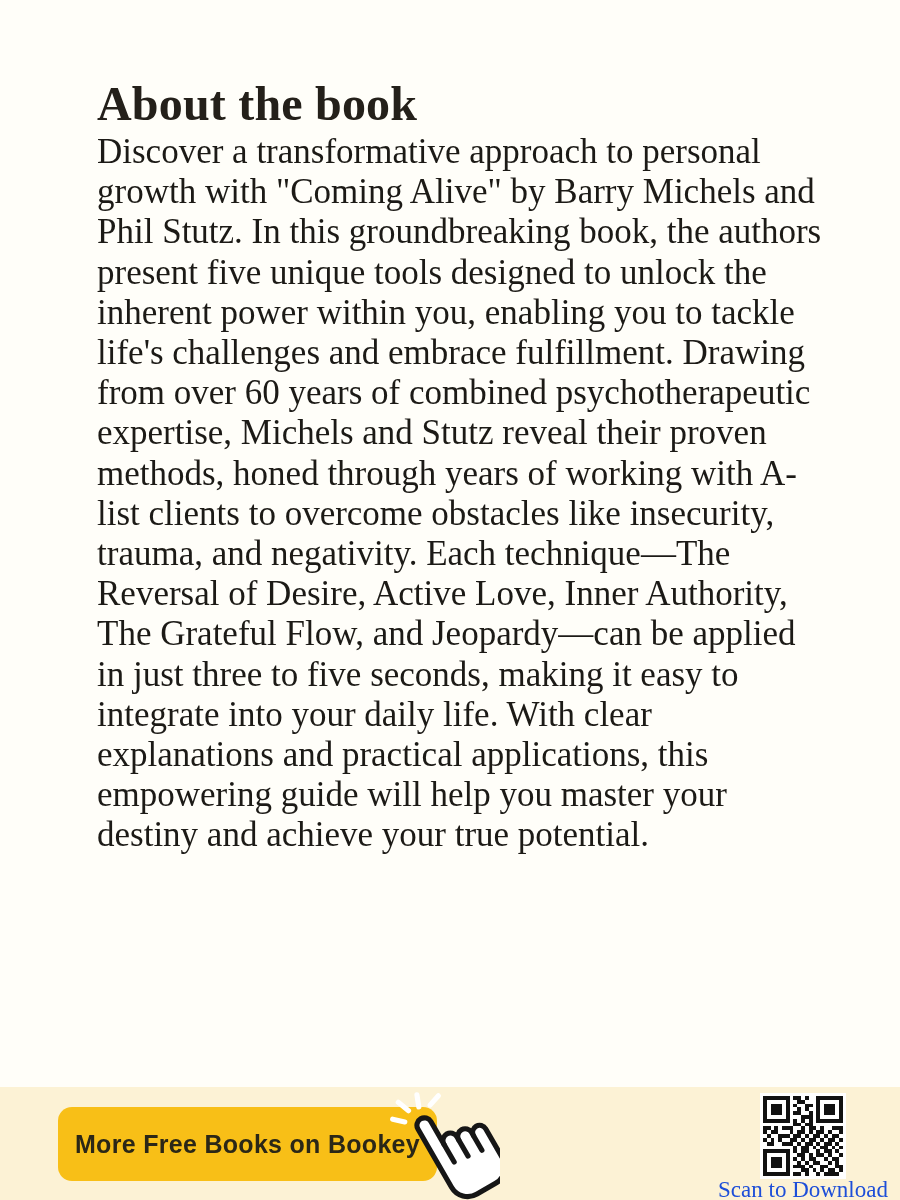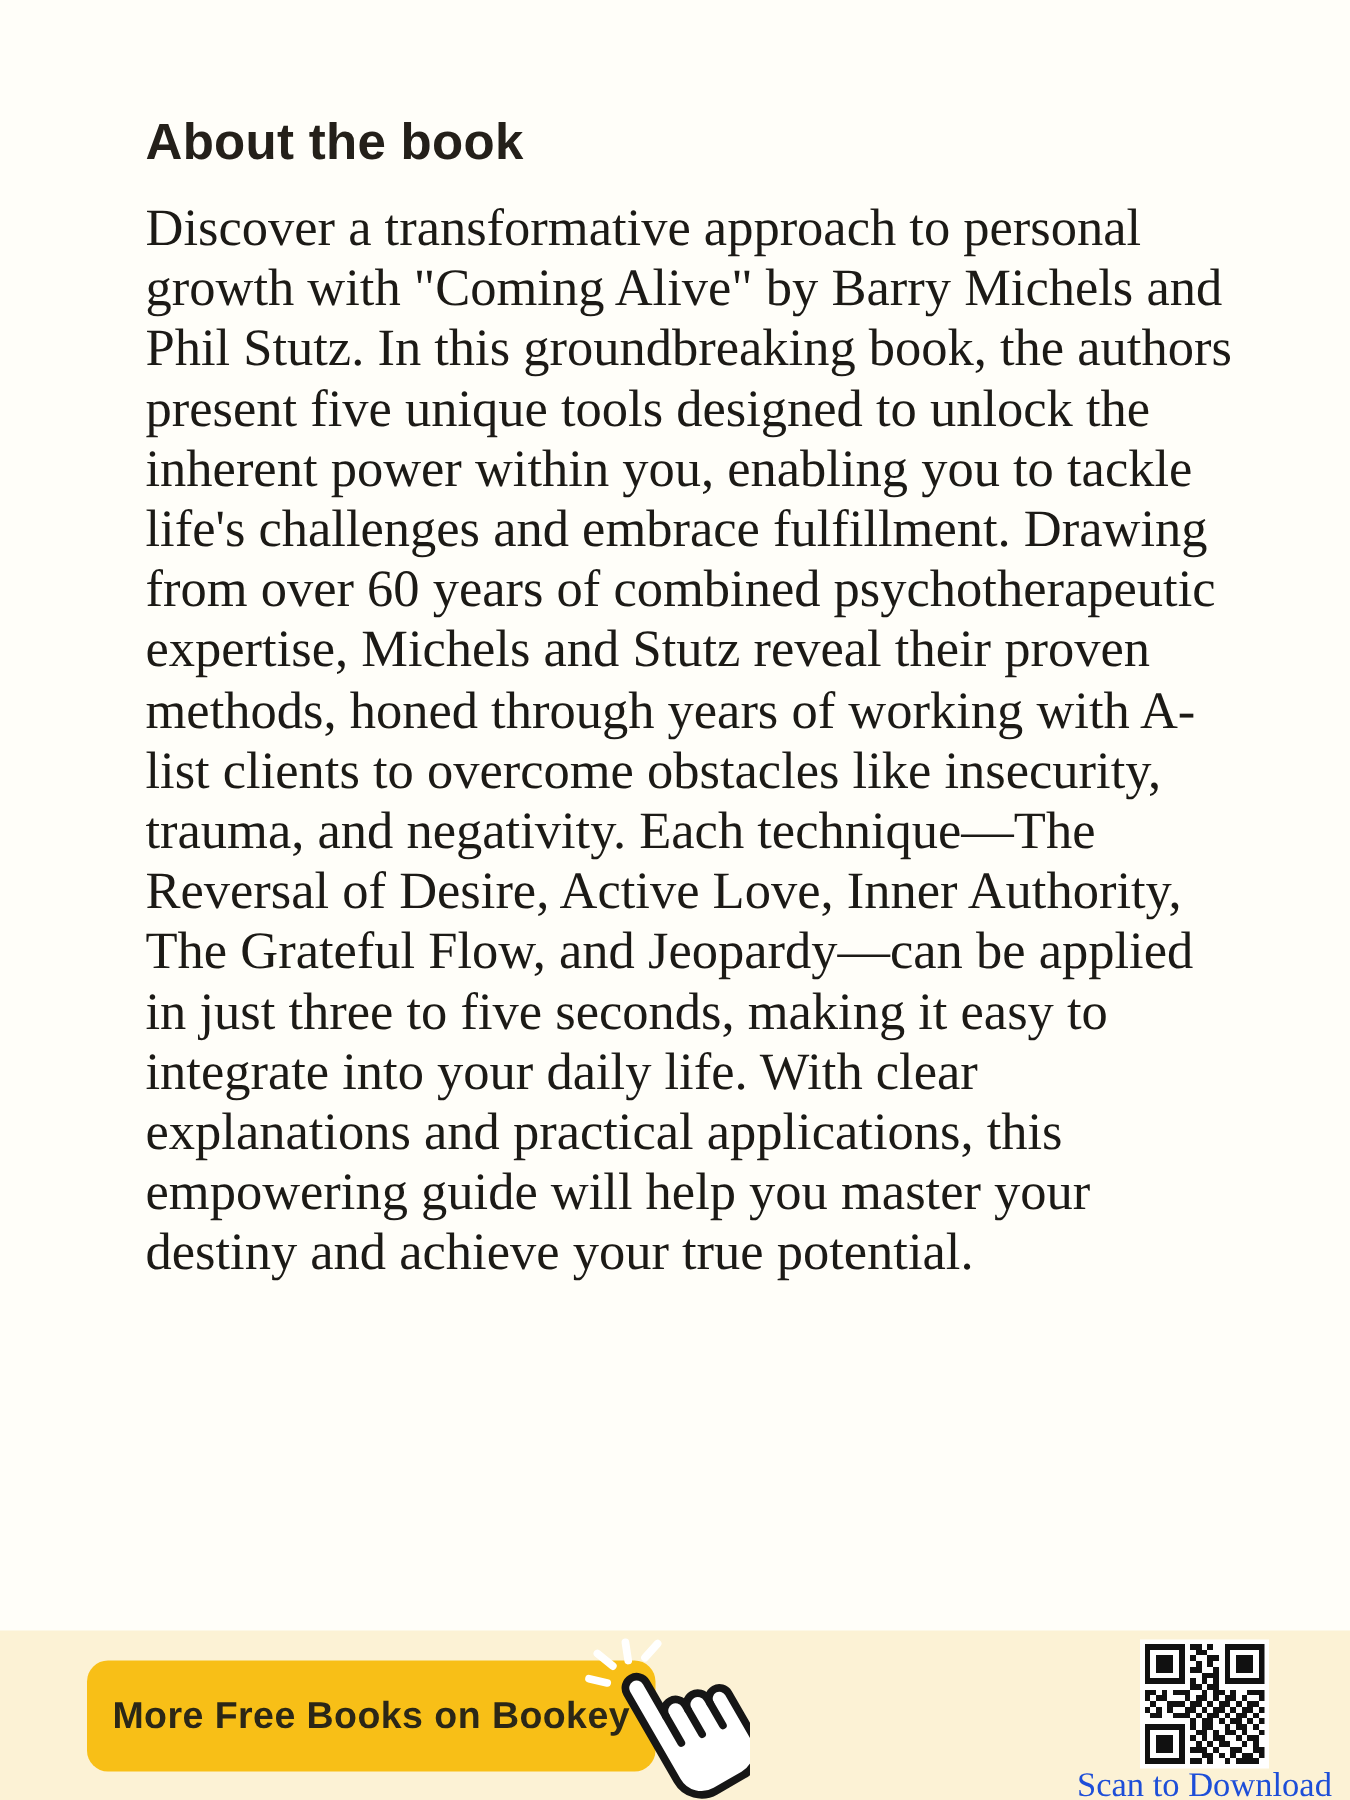--- a/index.html
+++ b/index.html
@@ -13,22 +13,22 @@
   }
   *{margin:0;padding:0;box-sizing:border-box;}
   html,body{width:900px;height:1200px;}
   body{font-family:"Liberation Serif", serif;}
   .page{
     position:relative;width:900px;height:1200px;overflow:hidden;
     background:var(--page-bg);
   }
   .page-title{
     position:absolute;left:97px;top:76px;
-    font-family:Liberation Sans, sans-serif;
-    font-size:34px;font-weight:700;color:var(--heading-text);
+    font-family:Liberation Serif, serif;
+    font-size:48px;font-weight:700;color:var(--heading-text);
     letter-spacing:0.2px;
   }
   .book-description{
     position:absolute;left:97px;top:132px;width:730px;
     font-family:"Liberation Serif", serif;
     font-size:35px;line-height:40.2px;color:var(--body-text);
   }
   .footer-band{
     position:absolute;left:0;top:1087px;width:900px;height:113px;
     background:var(--band-bg);

